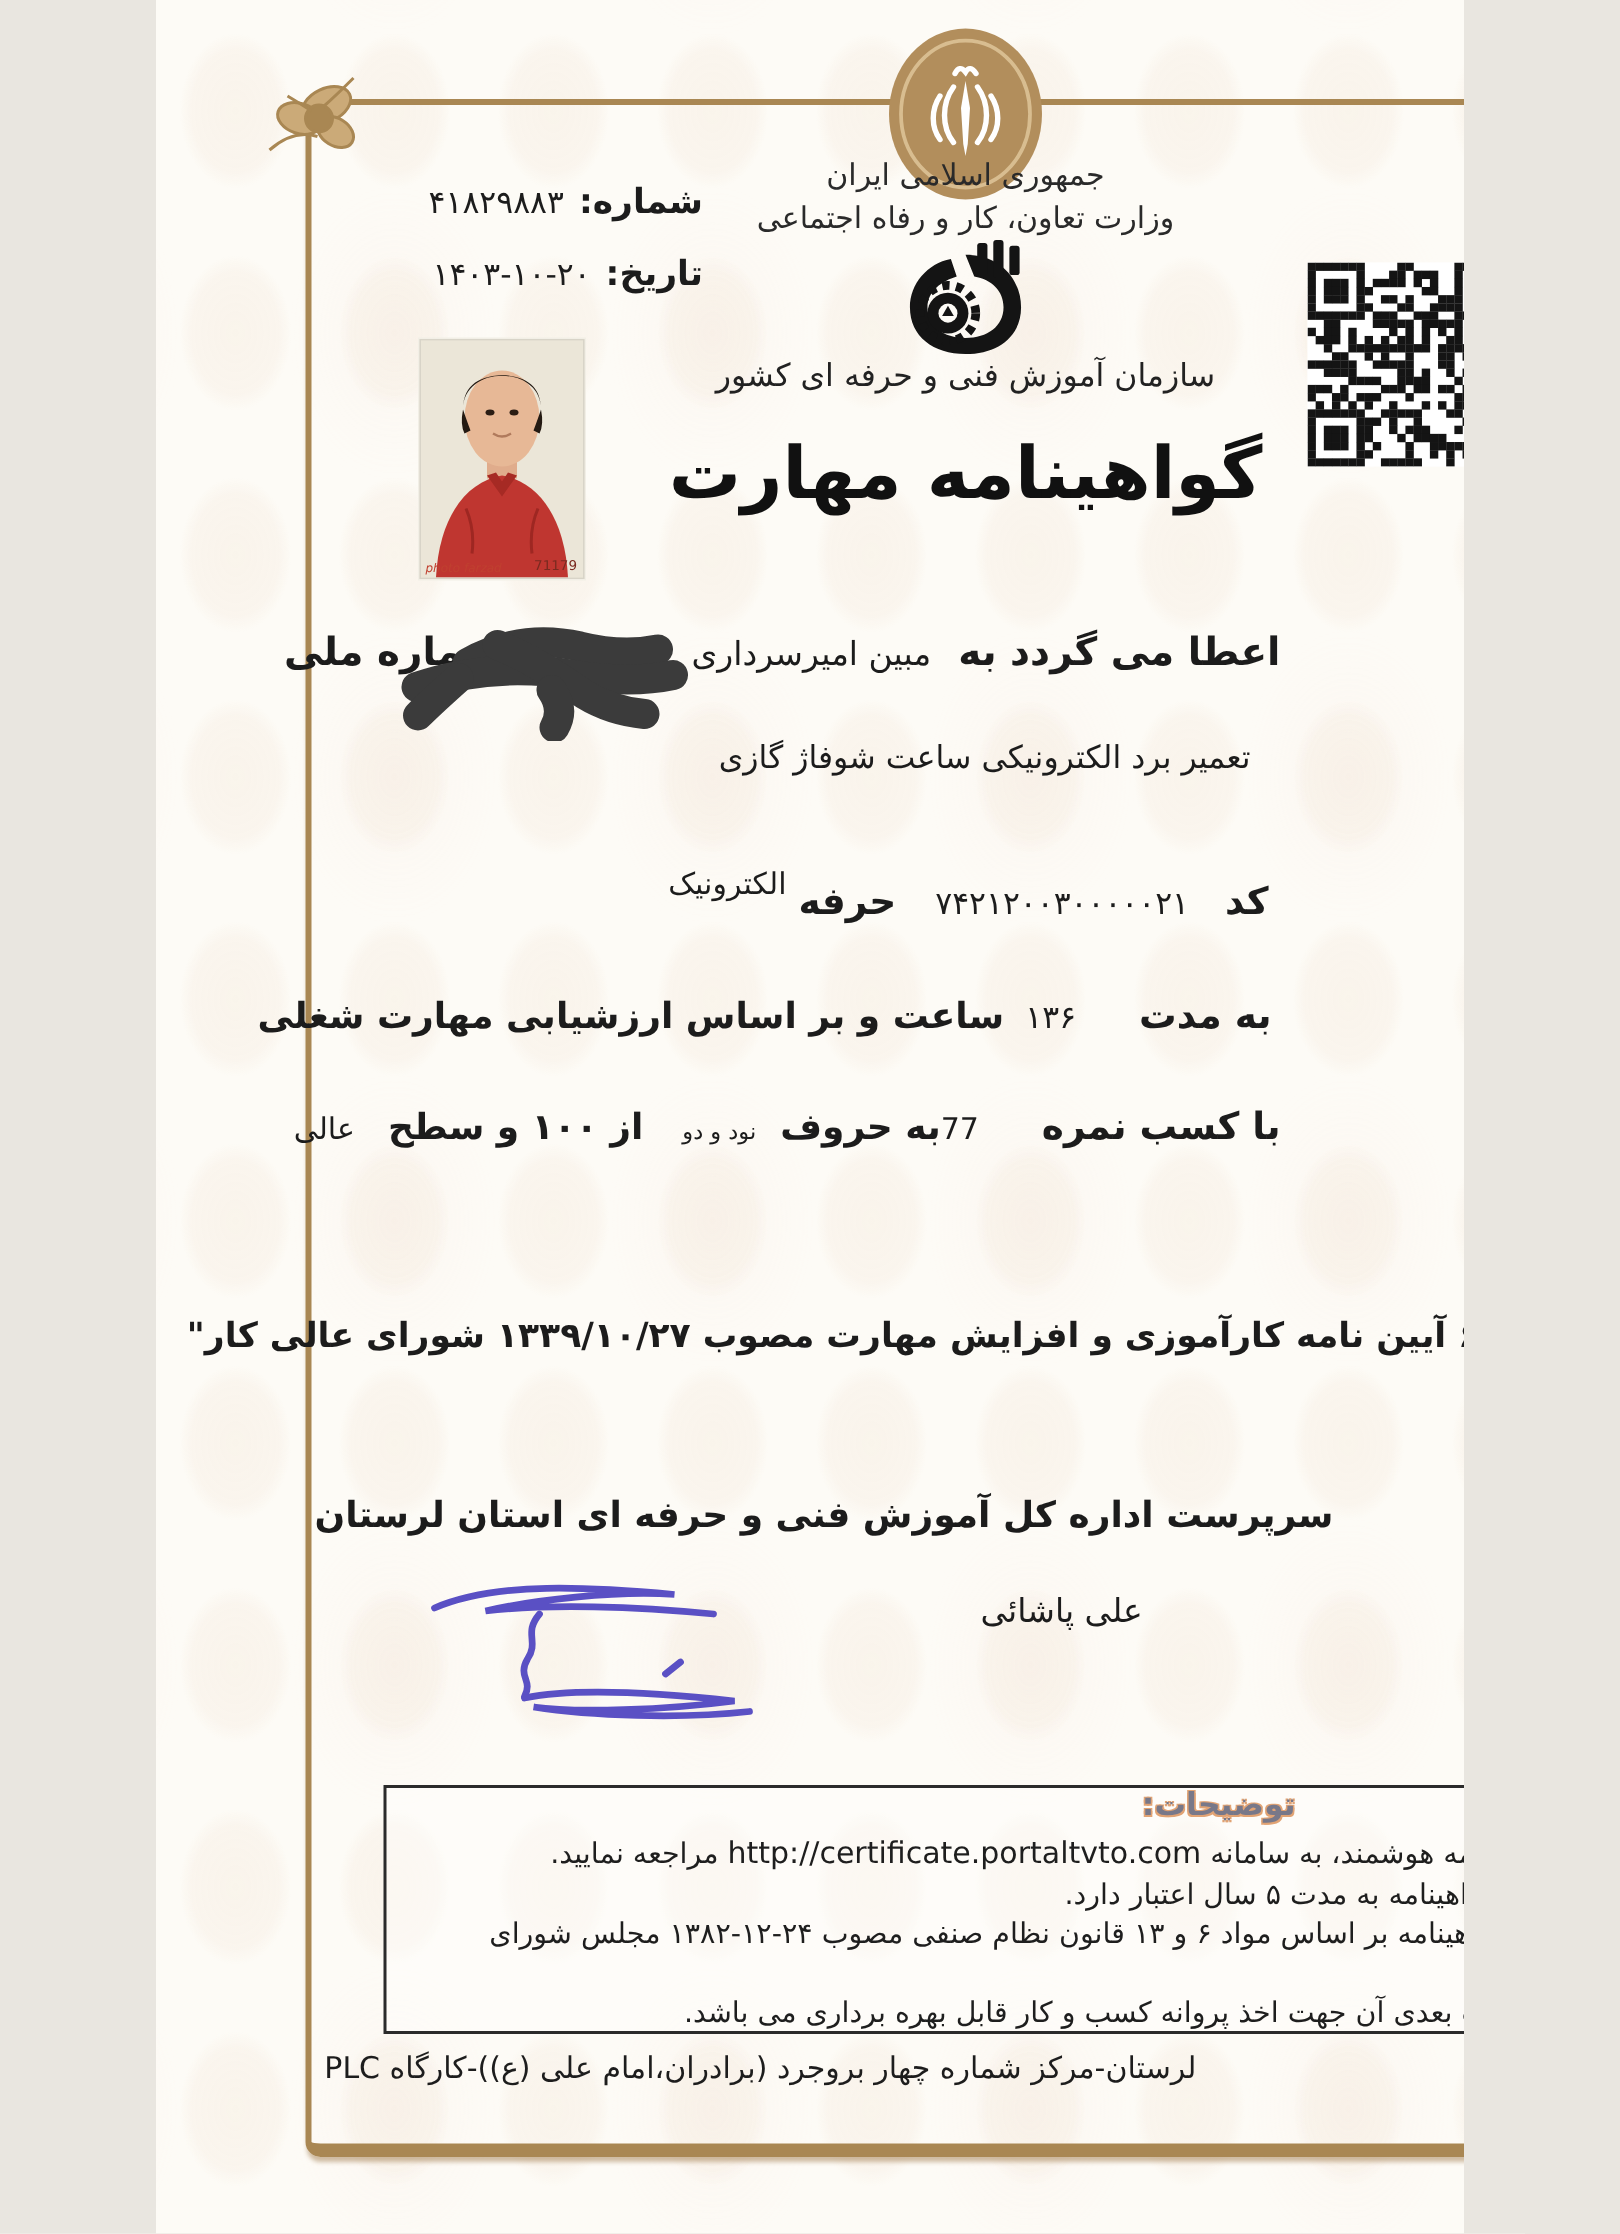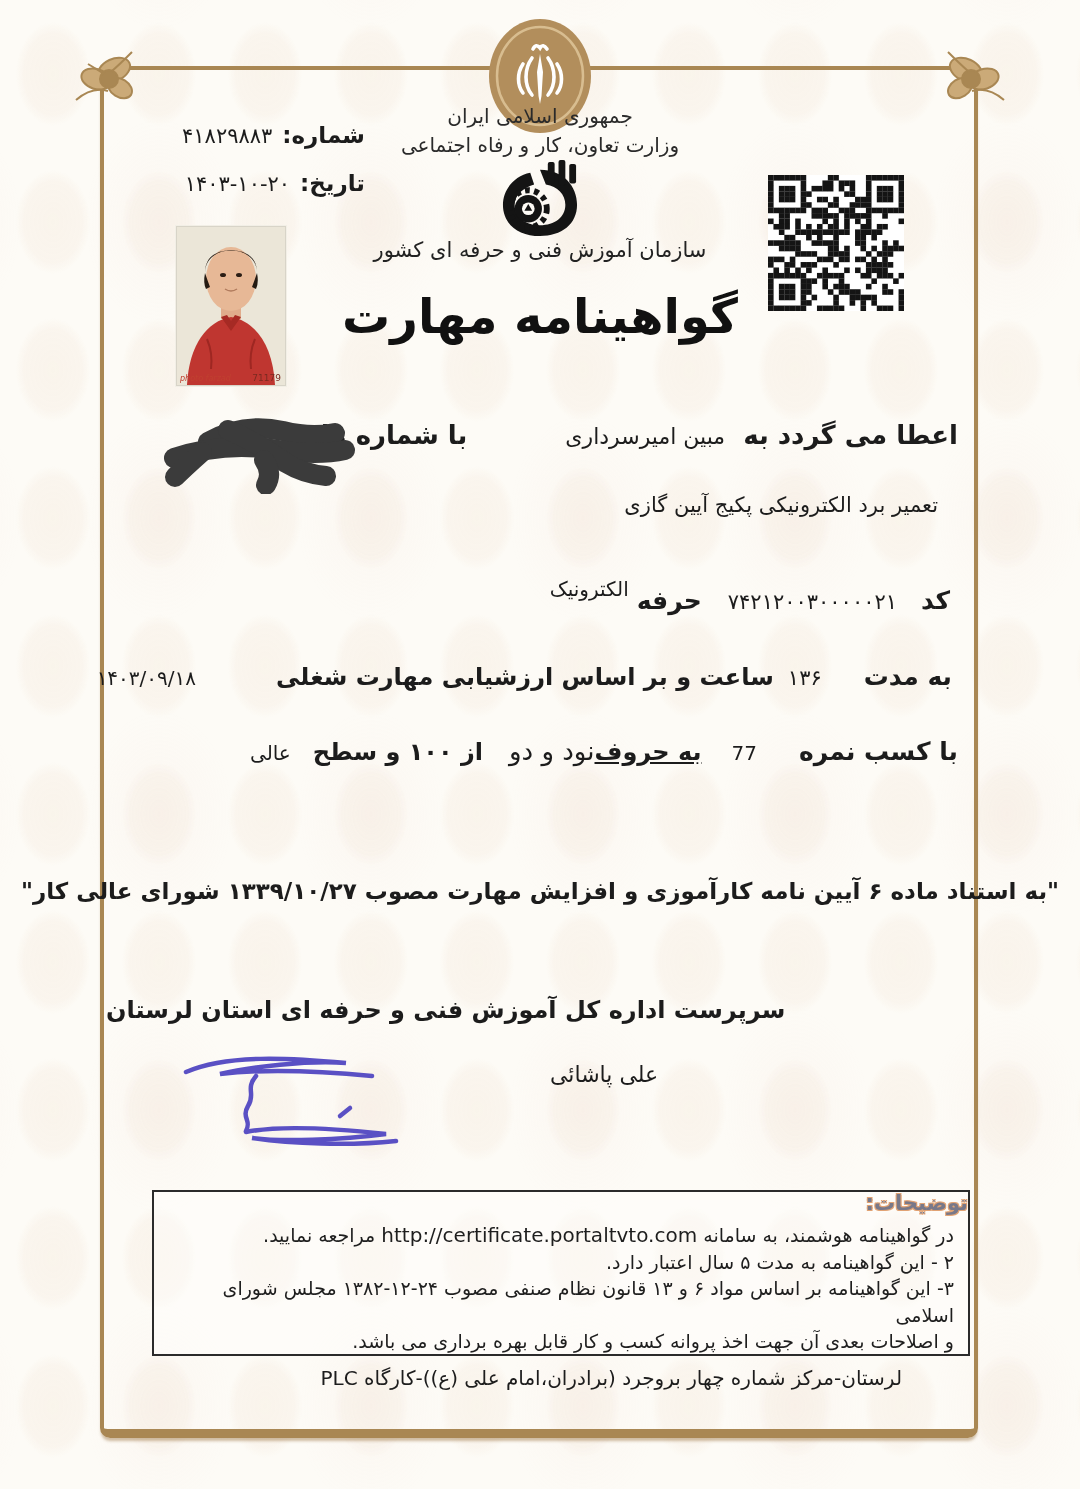--- a/index.html
+++ b/index.html
@@ -1,18 +1,18 @@
 <!DOCTYPE html>
 <html lang="fa"><head>
 <meta charset="utf-8">
 <style>
   * { margin:0; padding:0; box-sizing:border-box; }
   html,body { background:#e9e6e0; }
   .page {
-    position:relative; width:1080px; height:1489px; margin:0 auto; overflow:hidden;
+    position:relative; width:872px; height:1489px; margin:0 auto; overflow:hidden;
     background-color:#fdfbf6;
     background-image:
       radial-gradient(closest-side, rgba(228,198,164,0.13), rgba(228,198,164,0.10) 55%, transparent 70%),
       radial-gradient(closest-side, rgba(238,210,205,0.10), transparent 70%);
     background-size:106px 148px, 212px 296px;
     background-position:0 0, 53px 74px;
     font-family:"DejaVu Sans", sans-serif; color:#1c1c1c;
     direction:rtl;
   }
   .frame {
@@ -498,42 +498,42 @@
         <path d="M62,40 q35,-20 75,-11 q28,7 52,2"></path>
         <path d="M28,56 q50,-17 105,-8 q38,6 66,0"></path>
         <path d="M82,28 q25,10 58,33 q18,11 40,13"></path>
         <path d="M56,50 q-18,16 -27,25"></path>
         <path d="M118,58 q9,13 2,25"></path>
       </g>
     </svg>
   </div>
 
   <div class="abs body-row" style="right:122px; top:506px;">
-    <span class="bvalue raised" style="margin-right:20px;">تعمیر برد الکترونیکی پکیج آیین گازی</span>
+    <span class="bvalue raised" style="margin-right:20px;">تعمیر برد الکترونیکی ساعت شوفاژ گازی</span>
   </div>
 
   <div class="abs body-row" style="right:130px; top:586px;">
     <span class="blabel">کد</span>
     <span class="bvalue" style="letter-spacing:3px; margin-right:24px;">۷۴۲۱۲۰۰۳۰۰۰۰۰۲۱</span>
     <span class="blabel" style="margin-right:26px;">حرفه</span>
     <span class="bvalue raised" style="font-size:20px; margin-right:8px;">الکترونیک</span>
   </div>
 
   <div class="abs body-row" style="right:128px; top:662px;">
     <span class="blabel">به مدت</span>
     <span class="bvalue" style="margin-right:42px;">۱۳۶</span>
     <span class="blabel" style="font-size:24px; margin-right:14px;">ساعت و بر اساس ارزشیابی مهارت شغلی</span>
     <span class="bvalue" dir="ltr" style="font-size:20px; letter-spacing:2px; margin-right:80px;">۱۴۰۳/۰۹/۱۸</span>
   </div>
 
   <div class="abs body-row" style="right:122px; top:736px;">
     <span class="blabel">با کسب نمره</span>
     <span class="bvalue" style="font-size:20px; margin-right:42px;">77</span>
-    <span class="blabel" style="font-size:24px; margin-right:30px;text-decoration:underline;">به حروف</span>
-    <span class="bvalue" style="font-size:26px; margin-right:0;">نود و دو</span>
+    <span class="blabel" style="font-size:24px; ">به حروف</span>
+    <span class="bvalue" style="font-size:15px; margin-right:16px;">نود و دو</span>
     <span class="blabel" style="font-size:24px; margin-right:26px;">از ۱۰۰ و سطح</span>
     <span class="bvalue" style="font-size:20px; margin-right:22px;">عالی</span>
   </div>
 
   <div class="abs center quote" style="top:878px;">"به استناد ماده ۶ آیین نامه کارآموزی و افزایش مهارت مصوب ۱۳۳۹/۱۰/۲۷ شورای عالی کار"</div>
 
   <div class="abs sig-title" style="left:106px; top:996px;">سرپرست اداره کل آموزش فنی و حرفه ای استان لرستان</div>
   <div class="abs sig-name" style="left:526px; top:1062px;margin-left:24px;">علی پاشائی</div>
   <div class="abs" style="left:158px; top:1032px; width:256px; height:128px;">
     <svg width="256" height="128" viewBox="0 0 256 128">

